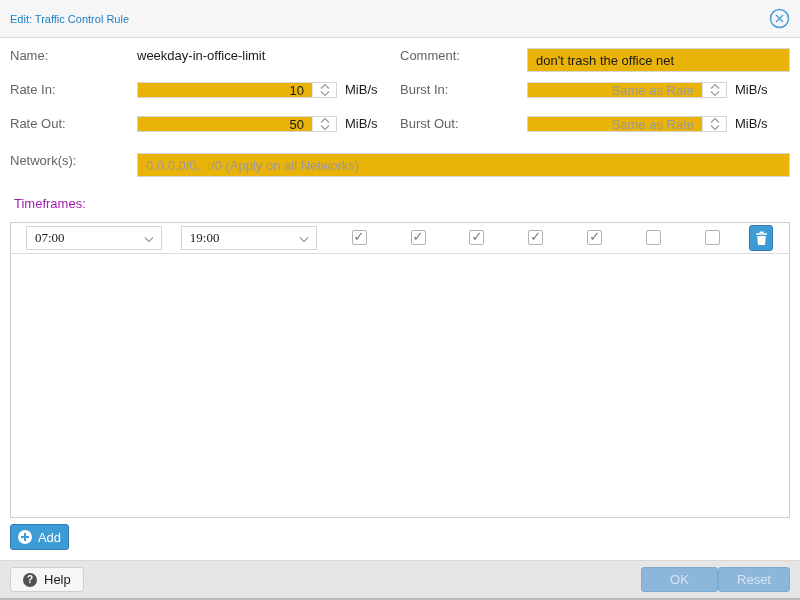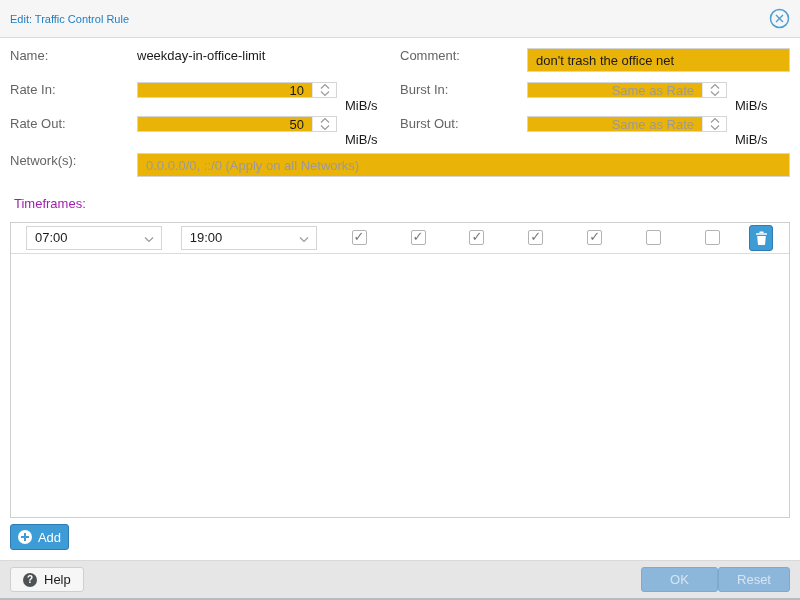--- a/index.html
+++ b/index.html
@@ -37,21 +37,21 @@
   input.txt::placeholder { color:#9a9a9a; opacity:1; }
 
   .numwrap { position:relative; width:200px; height:16px; }
   .numwrap input { width:100%; height:100%; text-align:right; padding-right:32px; }
   .spinner {
     position:absolute; top:1px; right:1px; bottom:1px; width:24px;
     border-left:1px solid #e6e6e6; display:flex; flex-direction:column;
     align-items:center; justify-content:center; background:#fff;
   }
   .spinner svg { display:block; }
-  .unit { margin-left:8px; color:#1a1a1a;margin-top:16px; }
+  .unit { margin-left:8px; color:#1a1a1a; }
 
   .wide { flex:1 1 auto; }
   .comment-input { flex:1 1 auto; }
 
   .section-label { color:#a21caf; margin:9px 0 10px 4px; height:16px; }
 
   
   .grid { border:1px solid #cfcfcf; height:298px; display:flex; flex-direction:column; background:#fff; }
   .grid-head { display:flex; height:26px; border-bottom:1px solid #d8d8d8; flex:0 0 26px; }
   .gh-cell {
@@ -59,21 +59,21 @@
     border-right:1px solid #d8d8d8; overflow:hidden; white-space:nowrap;
   }
   .gh-cell:last-child { border-right:none; }
   .grid-row { display:flex; height:31px; flex:0 0 31px; border-bottom:1px solid #dcdcdc; align-items:center; }
   .gr-cell { display:flex; align-items:center; height:100%; }
 
   .c0 { width:162px; } .c1 { width:158px; }
   .cday { width:59px; } .clast { width:46px; }
 
   .combo { position:relative; height:24px; width:136px; border:1px solid #d5d5d5; background:#fff; }
-  .combo input { border:none; outline:none; width:100%; height:100%; font-family:Liberation Sans, sans-serif; font-size:13px; padding:0 24px 0 8px; color:#1a1a1a; background:transparent; }
+  .combo input { border:none; outline:none; width:100%; height:100%; font-family:Liberation Serif, serif; font-size:13px; padding:0 24px 0 8px; color:#1a1a1a; background:transparent; }
   .combo .caret { position:absolute; right:7px; top:9px; }
   .combo-pad0 { margin-left:15px; }
   .combo-pad1 { margin-left:8px; }
 
   .cb { width:15px; height:15px; border:1px solid #b3b3b3; border-radius:2px; background:#fff; position:relative; margin-left:21px; cursor:pointer; }
   .cb.checked::after {
     content:"\2713"; position:absolute; left:1px; top:-2px;
     font-size:13px; color:#757575;
   }
 

